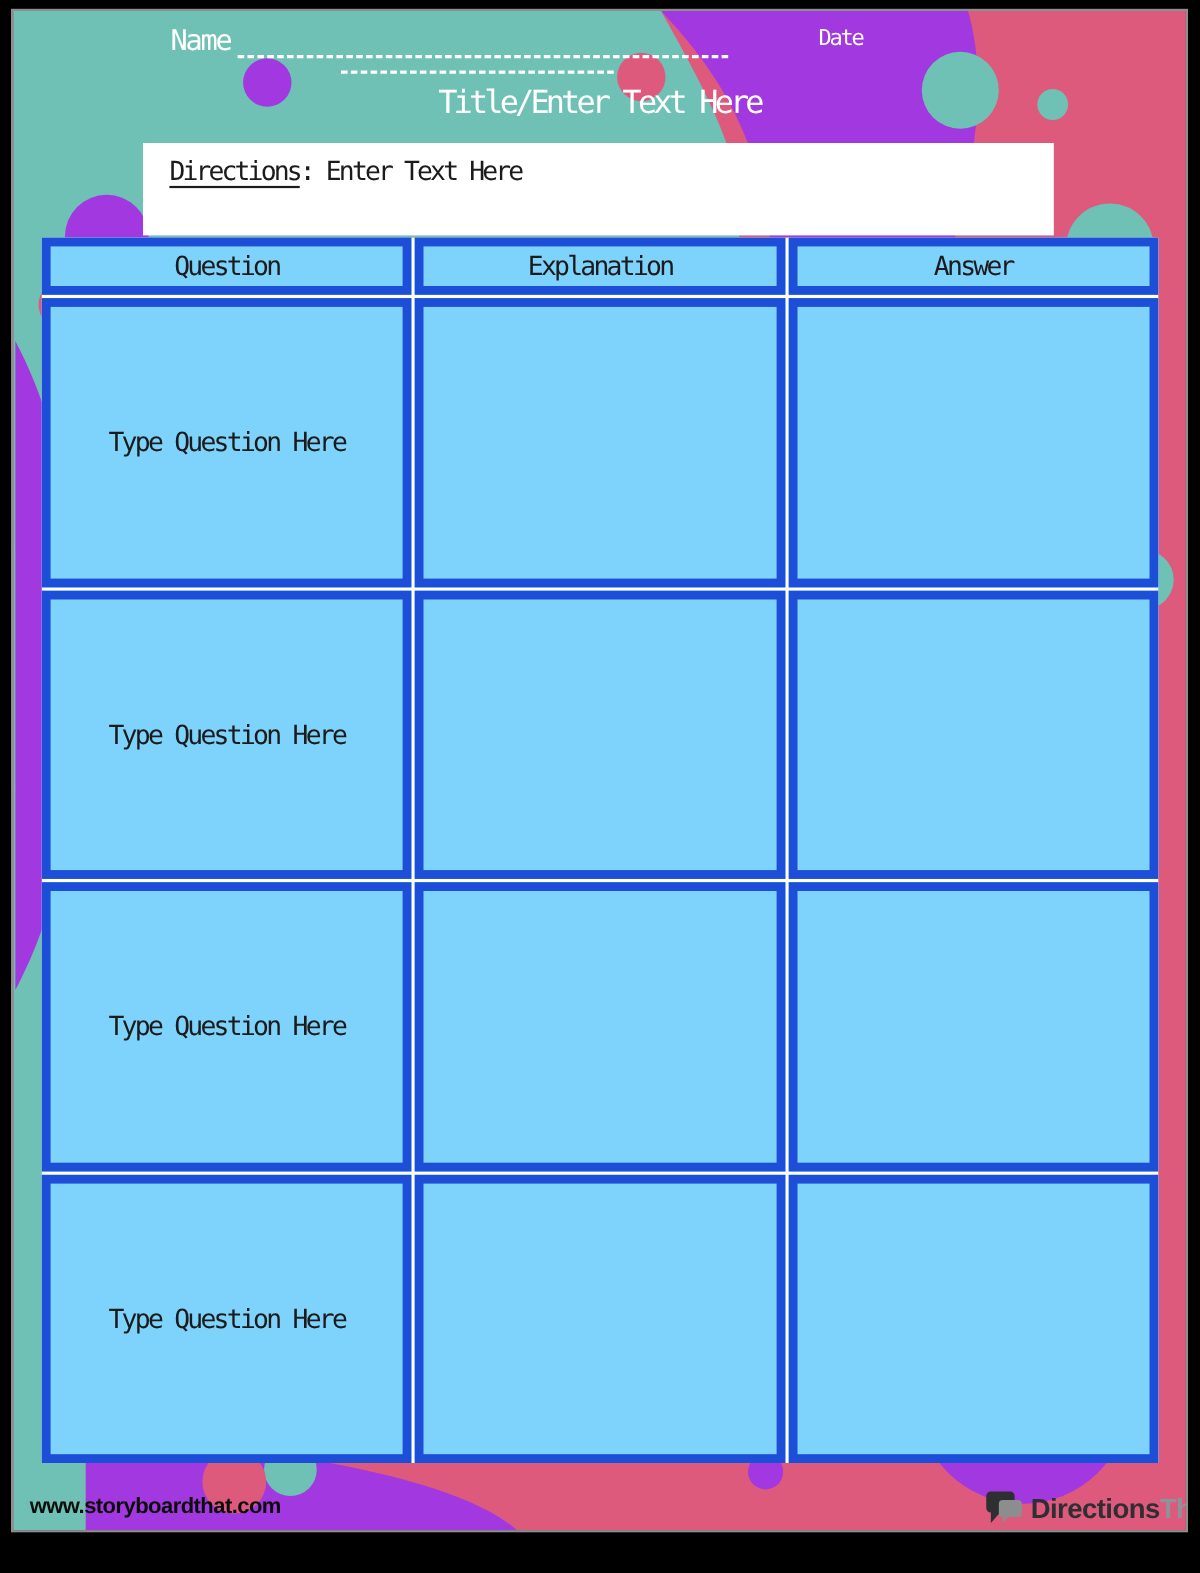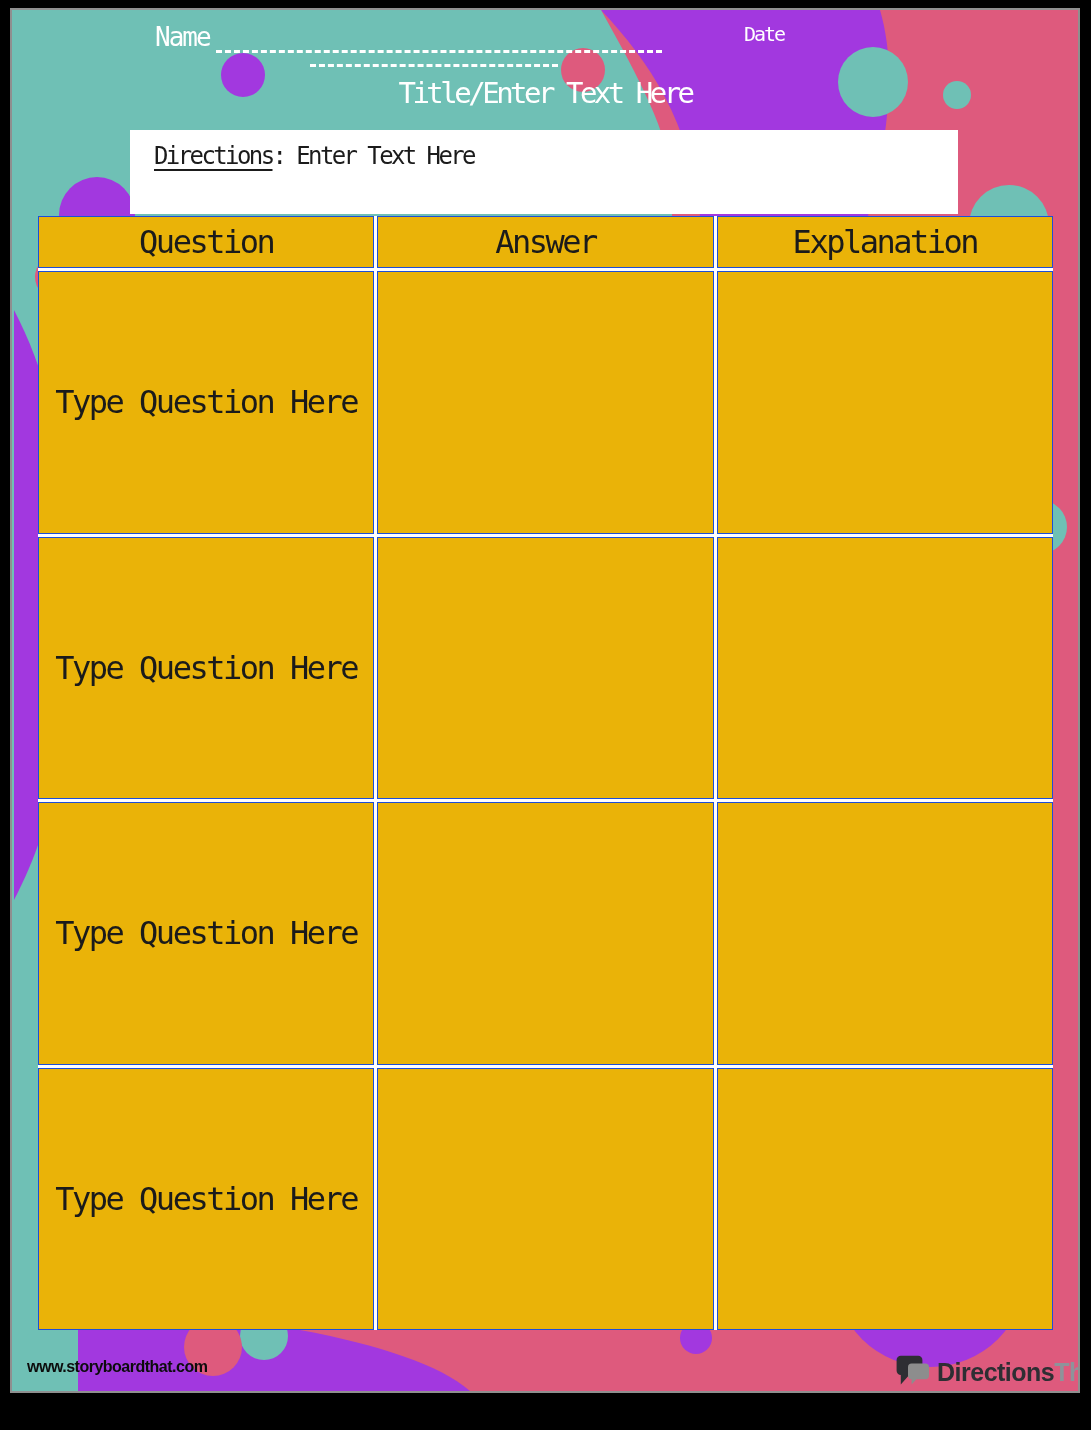--- a/index.html
+++ b/index.html
@@ -25,29 +25,29 @@
               background:#fff;box-sizing:border-box;padding:12px 0 0 24px;
               color:#1b1b1b;font-size:24px;letter-spacing:-2.6px;}
   .directions .u{text-decoration:underline;text-underline-offset:5px;}
 
   
   .qtable{position:absolute;left:26px;top:206px;width:1015px;height:1114px;
           background:#fff;display:grid;
           grid-template-columns:1fr 1fr 1fr;
           grid-template-rows:52px 1fr 1fr 1fr 1fr;
           grid-gap:3px;box-sizing:border-box;}
-  .cell{background:#eab308;border:1px solid #1d4ed8;display:flex;
+  .cell{background:#7dd3fc;border:8px solid #1d4ed8;display:flex;
         align-items:center;justify-content:center;
-        color:#1b1b1b;font-size:32px;letter-spacing:-2.5px;box-sizing:border-box;}
+        color:#1b1b1b;font-size:24px;letter-spacing:-2.5px;box-sizing:border-box;}
   .cell.blank{color:#1b1b1b;}
 
   
   .site-url{position:absolute;left:15px;top:1348px;color:#0c0c0c;
             font-family:"Liberation Sans",sans-serif;font-weight:bold;
-            font-size:16px;letter-spacing:-0.5px;}
+            font-size:20px;letter-spacing:-0.5px;}
   .logo{position:absolute;left:884px;top:1343px;display:flex;align-items:center;gap:5px;}
   .logo-text{font-family:"Liberation Sans",sans-serif;font-weight:bold;font-size:25px;
              letter-spacing:-0.5px;color:#2e2e33;white-space:nowrap;}
   .logo-text .lt2{color:#8e939a;}
 </style>
 </head>
 <body>
 
 <div class="page">
 
@@ -76,22 +76,22 @@
   <span class="hand date-label">Date</span>
   <div class="title-line"></div>
   <div class="hand page-title">Title/Enter Text Here</div>
 
   <div class="directions">
     <span class="u">Directions</span><span>: </span><span>Enter Text Here</span>
   </div>
 
   <div class="qtable">
     <div class="cell">Question</div>
+    <div class="cell">Explanation</div>
     <div class="cell">Answer</div>
-    <div class="cell">Explanation</div>
 
     <div class="cell">Type Question Here</div>
     <div class="cell blank"></div>
     <div class="cell blank"></div>
 
     <div class="cell">Type Question Here</div>
     <div class="cell blank"></div>
     <div class="cell blank"></div>
 
     <div class="cell">Type Question Here</div>

